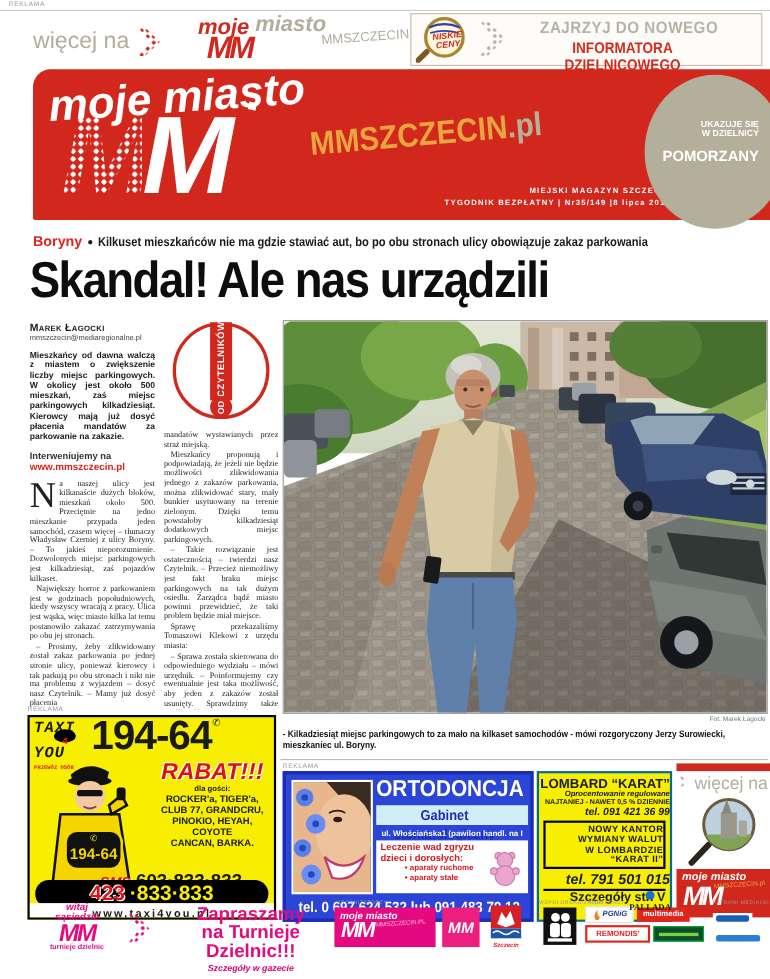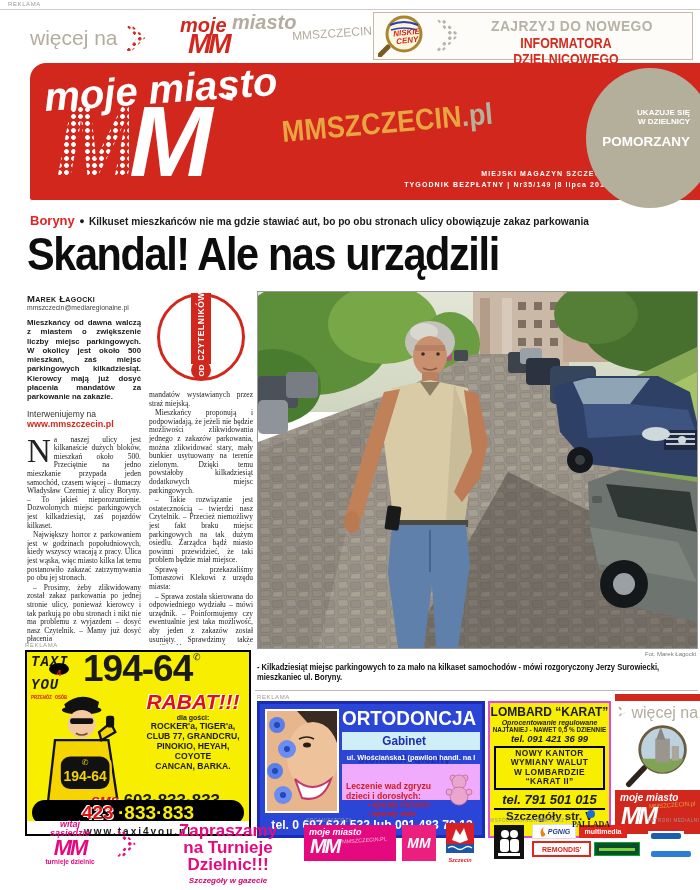--- a/index.html
+++ b/index.html
@@ -92,21 +92,21 @@
     <span style="font-size:9px;position:relative;top:-1px;">●</span>
     <span class="b cond" style="font-size:11.5px;transform:scaleX(.88);">Kilkuset mieszkańców nie ma gdzie stawiać aut, bo po obu stronach ulicy obowiązuje zakaz parkowania</span>
   </div>
 
   <div class="abs cond" style="left:27px;top:227px;font-weight:900;font-size:46px;letter-spacing:-1.5px;transform:scaleX(.9);color:#0d0d0d;">Skandal! Ale nas urządzili</div>
 
   <div class="abs" style="left:27px;top:293px;width:114px;height:352px;overflow:hidden;">
     <div class="b" style="font-size:9.5px;font-variant:small-caps;letter-spacing:.3px;">Marek Łagocki</div>
     <div style="font-size:6.8px;color:#444;margin-bottom:7px;">mmszczecin@mediaregionalne.pl</div>
     <div class="b" style="font-size:7.8px;line-height:9.3px;text-align:justify;">Mieszkańcy od dawna walczą z miastem o zwiększenie liczby miejsc parkingowych. W okolicy jest około 500 mieszkań, zaś miejsc parkingowych kilkadziesiąt. Kierowcy mają już dosyć płacenia mandatów za parkowanie na zakazie.</div>
-    <div style="font-size:8.5px;margin-top:7px;color:#333;">Interweniujemy na</div>
+    <div style="font-size:8.5px;margin-top:7px;color:#333;font-weight:bold;">Interweniujemy na</div>
     <div class="b" style="font-size:9px;color:#d2271d;margin-bottom:7px;">www.mmszczecin.pl</div>
     <div class="colTxt">
       <span class="serif" style="float:left;font-size:33px;line-height:26px;padding:2px 3px 0 0;">N</span>
       <p style="text-indent:0;">a naszej ulicy jest kilkanaście dużych bloków, mieszkań około 500. Przeciętnie na jedno mieszkanie przypada jeden samochód, czasem więcej – tłumaczy Władysław Czerniej z ulicy Boryny. – To jakieś nieporozumienie. Dozwolonych miejsc parkingowych jest kilkadziesiąt, zaś pojazdów kilkaset.</p>
       <p>Największy horror z parkowaniem jest w godzinach popołudniowych, kiedy wszyscy wracają z pracy. Ulica jest wąska, więc miasto kilka lat temu postanowiło zakazać zatrzymywania po obu jej stronach.</p>
       <p>– Prosimy, żeby zlikwidowany został zakaz parkowania po jednej stronie ulicy, ponieważ kierowcy i tak parkują po obu stronach i nikt nie ma problemu z wyjazdem – dosyć nasz Czytelnik. – Mamy już dosyć płacenia</p>
     </div>
   </div>
 
   <div class="abs" style="left:149px;top:293px;width:104px;height:352px;overflow:hidden;">
@@ -294,42 +294,42 @@
           <circle cx="8" cy="60" r="3" fill="#2746b8"></circle>
         <circle cx="16" cy="84" r="9" fill="#6b8cf0"></circle>
           <circle cx="16" cy="84" r="3" fill="#2746b8"></circle>
       </g>
     </svg>
     <div class="abs cond" style="left:82px;top:2px;width:138px;text-align:center;color:#fff;font-weight:900;font-size:21px;transform:scaleX(.9);">ORTODONCJA</div>
     <div class="abs" style="left:82px;top:28px;width:138px;height:18px;background:#cfeef8;text-align:center;">
       <span class="cond" style="font-weight:900;font-size:13px;color:#1b2db4;line-height:18px;transform:scaleX(.9);">Gabinet stomatologiczny</span>
     </div>
     <div class="abs b" style="left:82px;top:49px;width:138px;text-align:center;color:#fff;font-size:7.3px;">ul. Włościańska1 (pawilon handl. na I p.)</div>
-    <div class="abs" style="left:82px;top:60px;width:138px;height:36px;background:#f0abfc;padding:18px 4px;box-sizing:border-box;">
+    <div class="abs" style="left:82px;top:60px;width:138px;height:48px;background:#ffffff;padding:2px 4px;box-sizing:border-box;">
       <div style="font-weight:900;font-size:8.6px;color:#d41b1b;line-height:9.5px;">
         <div>Leczenie wad zgryzu</div>
           <div>dzieci i dorosłych:</div>
       </div>
       <div style="font-weight:bold;font-size:7.2px;color:#d41b1b;margin-left:22px;line-height:8.5px;">
         <div>• aparaty ruchome</div>
           <div>• aparaty stałe</div>
       </div>
       <svg class="abs" style="right:6px;top:8px;" width="30" height="34" viewBox="0 0 30 34">
         <circle cx="9" cy="6" r="3" fill="#eaa6cc" stroke="#c877aa"></circle>
           <circle cx="21" cy="6" r="3" fill="#eaa6cc" stroke="#c877aa"></circle>
         <circle cx="15" cy="10" r="7" fill="#eaa6cc" stroke="#c877aa"></circle>
         <ellipse cx="15" cy="24" rx="9" ry="9" fill="#eaa6cc" stroke="#c877aa"></ellipse>
         <circle cx="5" cy="20" r="3" fill="#eaa6cc" stroke="#c877aa"></circle>
           <circle cx="25" cy="20" r="3" fill="#eaa6cc" stroke="#c877aa"></circle>
       </svg>
     </div>
     <div class="abs cond" style="left:4px;bottom:3px;width:240px;text-align:center;color:#fff;font-weight:900;font-size:13.5px;transform:scaleX(.9);">tel. 0 697 624 532 lub 091 483 79 12</div>
   </div>
 
-  <div class="abs" style="left:488px;top:701px;width:123px;height:137px;background:#f8ee00;border:2px solid #d946ef;box-sizing:border-box;text-align:center;overflow:hidden;">
+  <div class="abs" style="left:488px;top:701px;width:123px;height:137px;background:#f8ee00;border:2px solid #0369a1;box-sizing:border-box;text-align:right;overflow:hidden;">
     <div style="font-weight:900;font-size:12px;margin-top:2px;">LOMBARD “KARAT”</div>
     <div style="font-style:italic;font-weight:bold;font-size:7px;">Oprocentowanie regulowane</div>
     <div style="font-weight:900;font-size:6.4px;">NAJTANIEJ - NAWET 0,5 % DZIENNIE</div>
     <div style="font-style:italic;font-weight:900;font-size:9.5px;">tel. 091 421 36 99</div>
     <div style="margin:2px 4px;border:2px solid #000;padding:1px 0;font-weight:900;font-size:8.4px;line-height:9.4px;letter-spacing:.4px;">
       <div>NOWY KANTOR</div>
         <div>WYMIANY WALUT</div>
       <div>W LOMBARDZIE</div>
         <div>“KARAT II”</div>
     </div>

